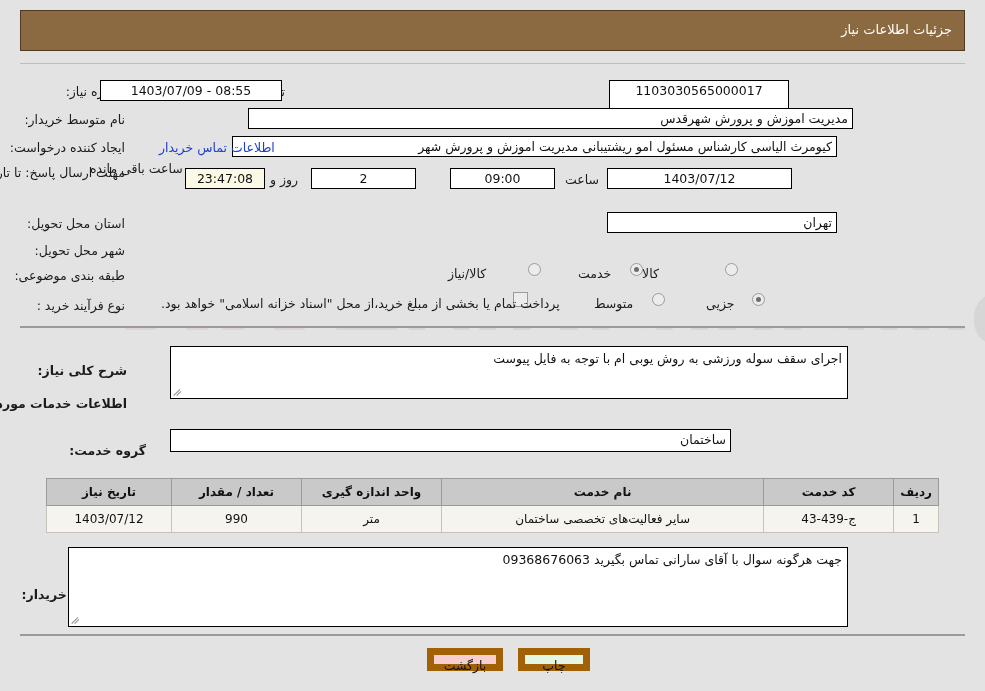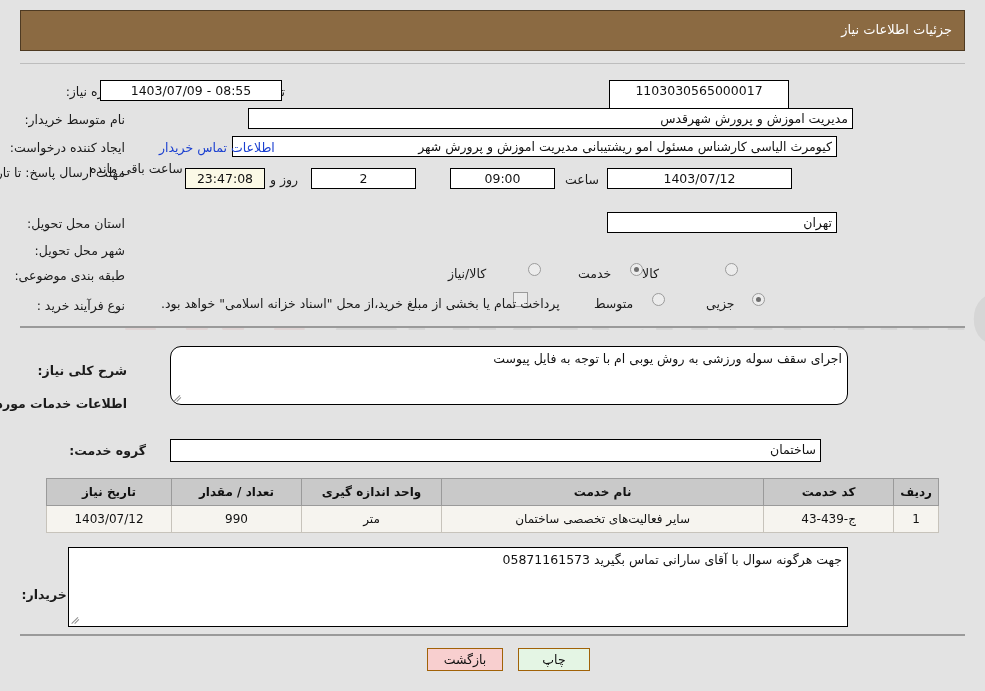--- a/index.html
+++ b/index.html
@@ -194,21 +194,21 @@
     font-size: 12px;
     height: 27px;
     padding: 0 6px;
     text-align: center;
     white-space: nowrap;
   }
 
   
   .btn {
     position: absolute;
-    border: 1px solid #a16207;
+    border: 7px solid #a16207;
     font-size: 12.5px;
     color: #111;
     text-align: center;
     line-height: 21px;
     height: 23px;
     z-index: 5;
     cursor: pointer;
     font-family: "DejaVu Sans", "Liberation Sans", sans-serif;
     padding: 0;
   }
@@ -283,32 +283,32 @@
   <div class="radio" style="left:652px; top:293px;"></div>
   <div class="rlabel" style="left:594px; top:296px;">متوسط</div>
 
   <div style="position:absolute; left:513px; top:292px; width:15px; height:15px; background:#ececec;
               border:1px solid #9b9b9b; z-index:5;"></div>
   <div class="rlabel" style="left:114px; top:296px;margin-left:47px;">پرداخت تمام یا بخشی از مبلغ خرید،از محل "اسناد خزانه اسلامی" خواهد بود.</div>
 
   <div class="panel2"></div>
 
   <div class="lbl bold" style="right:858px; top:363px;">شرح کلی نیاز:</div>
-  <div class="ta" style="left:170px; top:346px; width:678px; height:59px;border-radius:11px;">
+  <div class="ta" style="left:170px; top:346px; width:678px; height:53px;">
     <div class="txt">اجرای سقف سوله ورزشی به روش یوبی ام با توجه به فایل پیوست</div>
     <div class="grip">
       <span style="left:1px;  bottom:1px; width:9px;"></span>
       <span style="left:4px;  bottom:1px; width:6px;"></span>
     </div>
   </div>
 
   <div class="lbl bold" style="right:858px; top:396px;">اطلاعات خدمات مورد نیاز</div>
 
   <div class="lbl bold" style="right:839px; top:443px;">گروه خدمت:</div>
-  <div class="box r" style="left:170px; top:439px; width:651px; height:23px;">ساختمان</div>
+  <div class="box r" style="left:170px; top:429px; width:561px; height:23px;">ساختمان</div>
 
   <table class="tbl">
     <thead>
       <tr>
         <th style="width:40px;">ردیف</th>
         <th style="width:130px;">کد خدمت</th>
         <th>نام خدمت</th>
         <th style="width:140px;">واحد اندازه گیری</th>
         <th style="width:130px;">تعداد / مقدار</th>
         <th style="width:125px;">تاریخ نیاز</th>
@@ -321,21 +321,21 @@
         <td>سایر فعالیت‌های تخصصی ساختمان</td>
         <td>متر</td>
         <td>990</td>
         <td>1403/07/12</td>
       </tr>
     </tbody>
   </table>
 
   <div class="lbl bold" style="right:858px; top:587px;">توضیحات خریدار:</div>
   <div class="ta" style="left:68px; top:547px; width:780px; height:80px;">
-    <div class="txt">جهت هرگونه سوال با آقای سارانی تماس بگیرید 05871161573</div>
+    <div class="txt">جهت هرگونه سوال با آقای سارانی تماس بگیرید 09368676063</div>
     <div class="grip">
       <span style="left:1px;  bottom:1px; width:9px;"></span>
       <span style="left:4px;  bottom:1px; width:6px;"></span>
     </div>
   </div>
 
   <button class="btn print" style="left:518px; top:648px; width:72px;">چاپ</button>
   <button class="btn back" style="left:427px; top:648px; width:76px;">بازگشت</button>
 
 </div>

